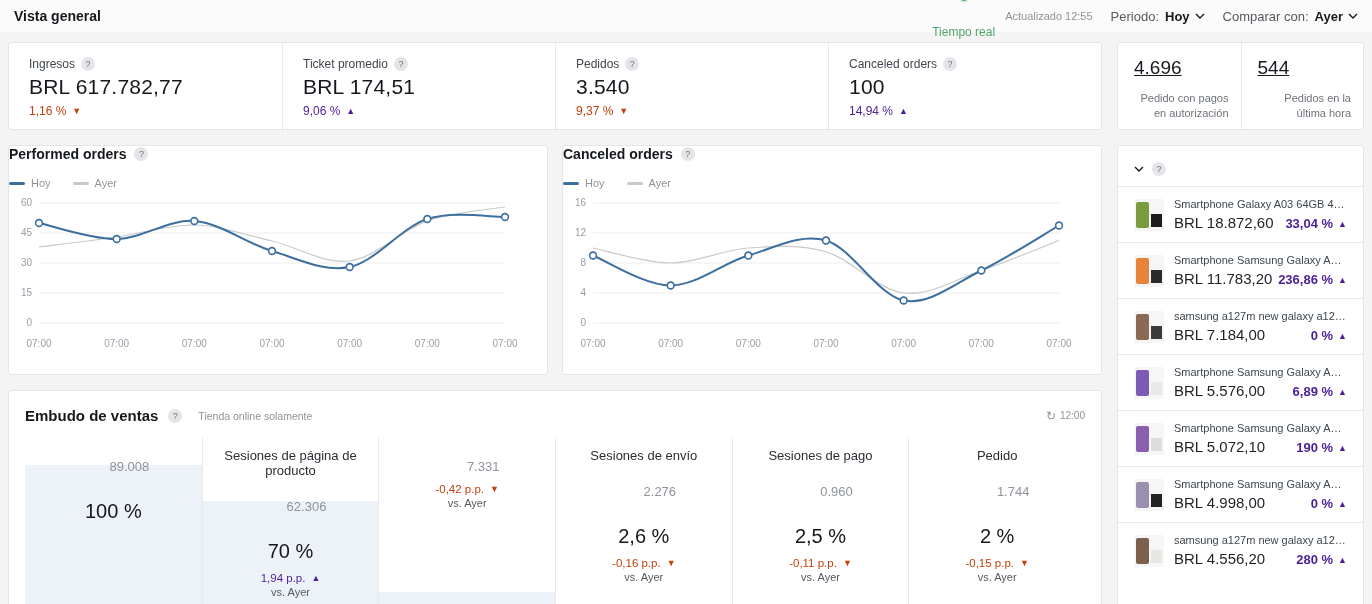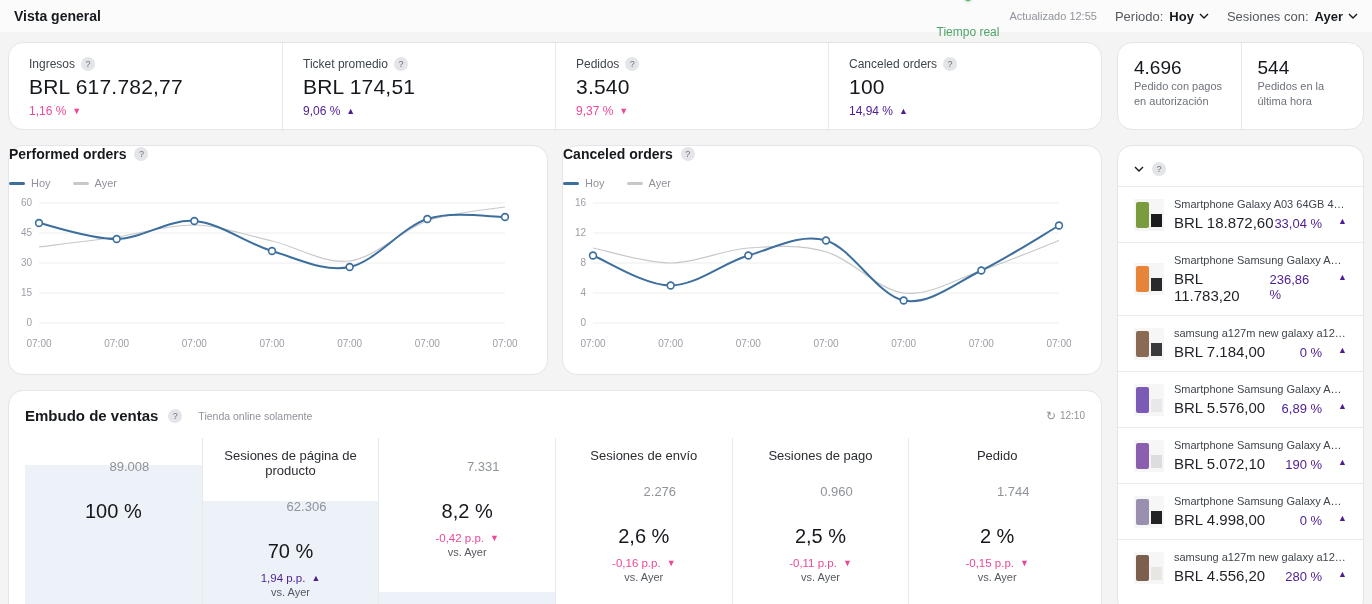--- a/index.html
+++ b/index.html
@@ -17,39 +17,39 @@
   .realtime-label { font-size:12px; color:#4fa468; }
   .updated { font-size:11px; color:#8f939a; margin-left:-8px; }
   .selector { display:flex; align-items:center; gap:6px; font-size:13px; color:#55595f; }
   .selector .value { font-weight:bold; color:#16191d; display:flex; align-items:center; gap:5px; cursor:pointer; }
   .chev { width:10px; height:6px; display:inline-block; }
   .chev svg { display:block; }
   
   .content { display:grid; grid-template-columns:1094px 247px; gap:15px; padding:10px 8px 0 8px; }
   .main-col { display:flex; flex-direction:column; gap:15px; }
   .side-col { display:flex; flex-direction:column; gap:15px; }
-  .card { background:#fff; border:1px solid #e4e5e8; border-radius:15px; }
+  .card { background:#fff; border:1px solid #e4e5e8; border-radius:3px; }
   
   .kpi-row { height:88px; display:grid; grid-template-columns:repeat(4,1fr); }
   .kpi { padding:14px 20px; border-left:1px solid #e8e9eb; }
   .kpi:first-child { border-left:none; }
   .kpi-label-row { display:flex; align-items:center; gap:6px; }
   .kpi-label { font-size:12px; color:#3f464e; }
   .help { width:14px; height:14px; border-radius:50%; background:#e4e5e8; color:#6e737a;
     font-size:9px; display:inline-flex; align-items:center; justify-content:center; cursor:pointer; flex:0 0 auto; }
   .kpi-value { font-size:21px; letter-spacing:0.2px; margin-top:4px; color:#15181d; }
   .delta { font-size:12px; margin-top:5px; display:flex; align-items:center; gap:6px; }
-  .up { color:#4c1d95; } .down { color:#ec4899; }
+  .up { color:#4c1d95; } .down { color:#c2410c; }
   .tri { font-size:9px; }
   
   .side-kpis { height:88px; display:grid; grid-template-columns:1fr 1fr; }
   .side-kpi { padding:14px 12px 10px 16px; border-left:1px solid #e8e9eb; }
   .side-kpi:first-child { border-left:none; }
-  .side-kpi-value { font-size:19px; color:#15181d; }
-  .side-kpi-label { font-size:11px; color:#6e737a; margin-top:0; line-height:1.35; }
+  .side-kpi-value { font-size:19px; color:#15181d;text-decoration:underline; }
+  .side-kpi-label { font-size:11px; color:#6e737a; margin-top:12px; line-height:1.35;text-align:right; }
   
   .charts-row { display:grid; grid-template-columns:540px 540px; gap:14px; }
   .chart-card { height:230px; }
   .chart-title-row { display:flex; align-items:center; gap:8px; }
   .chart-title { font-size:14px; font-weight:bold; }
   .legend { display:flex; align-items:center; gap:22px; margin-top:15px; }
   .legend-item { display:flex; align-items:center; gap:6px; cursor:pointer; }
   .legend-swatch { width:16px; height:3px; border-radius:2px; }
   .legend-label { font-size:11px; color:#8f939a; }
   .chart-svg { margin-top:6px; display:block; }
@@ -78,21 +78,21 @@
   .products-title { font-size:13.5px; font-weight:bold; }
   .products-head .chev { cursor:pointer; }
   .product-row { display:flex; align-items:center; gap:10px; padding:11px 16px; border-top:1px solid #e8e9eb; cursor:pointer; }
   .thumb { width:30px; height:32px; background:#f6f6f6; position:relative; flex:0 0 auto; }
   .thumb .ph { position:absolute; left:2px; top:3px; width:13px; height:26px; border-radius:2px; }
   .thumb .ac { position:absolute; right:2px; bottom:4px; width:11px; height:13px; }
   .product-info { flex:1; min-width:0; }
   .product-name { font-size:11px; color:#3f464e; white-space:nowrap; overflow:hidden; text-overflow:ellipsis; }
   .product-line2 { display:flex; align-items:baseline; justify-content:space-between; margin-top:4px; }
   .product-price { font-size:15px; color:#1d2026; }
-  .product-pct { font-size:13px; display:flex; gap:16px; }
+  .product-pct { font-size:13px; display:flex; align-items:center; gap:5px;font-weight:bold; }
 </style>
 </head>
 <body>
 
 <div class="topbar">
   <div class="topbar-title">Vista general</div>
   <div class="topbar-right">
     <div class="realtime">
       <span class="realtime-dot">
           <i></i>
@@ -105,21 +105,21 @@
       <span class="value">
         <span>Hoy</span>
         <span class="chev">
           <svg width="10" height="6" viewBox="0 0 10 6">
               <polyline points="1,1 5,5 9,1" fill="none" stroke="#16191d" stroke-width="1.4"></polyline>
             </svg>
         </span>
       </span>
     </div>
     <div class="selector">
-      <span>Sesiones con:</span>
+      <span>Comparar con:</span>
       <span class="value">
         <span>Ayer</span>
         <span class="chev">
           <svg width="10" height="6" viewBox="0 0 10 6">
               <polyline points="1,1 5,5 9,1" fill="none" stroke="#16191d" stroke-width="1.4"></polyline>
             </svg>
         </span>
       </span>
     </div>
   </div>
@@ -273,21 +273,21 @@
       </div>
     </div>
 
     <div class="card funnel-card">
       <div class="funnel-head">
         <span class="funnel-title">Embudo de ventas</span>
         <span class="help">?</span>
         <span class="funnel-sub">Tienda online solamente</span>
         <span class="funnel-refresh">
           <span class="ric">↻</span>
-          <span>12:10</span>
+          <span>12:00</span>
         </span>
       </div>
       <div class="funnel-cols" id="funnel-cols">
   <div class="fcol">
     <div class="fblock" style="top: 27px;"></div>
     <div class="fcol-inner">
       <div class="fcol-count">89.008</div>
       <div class="fcol-pct">100 %</div>
       <div class="fcol-delta" style="visibility: hidden;">
         <span></span>
@@ -308,21 +308,20 @@
         <span class="tri">▲</span>
       </div>
       <div class="fcol-vs">vs. Ayer</div>
     </div>
   </div>
 
   <div class="fcol">
     <div class="fblock" style="top: 154px;"></div>
     <div class="fcol-inner">
       <div class="fcol-count">7.331</div>
-      <div class="fcol-pct">8,2 %</div>
       <div class="fcol-delta down">
         <span>-0,42 p.p.</span>
         <span class="tri">▼</span>
       </div>
       <div class="fcol-vs">vs. Ayer</div>
     </div>
   </div>
 
   <div class="fcol">
     <div class="fblock" style="top: 300px;"></div>

